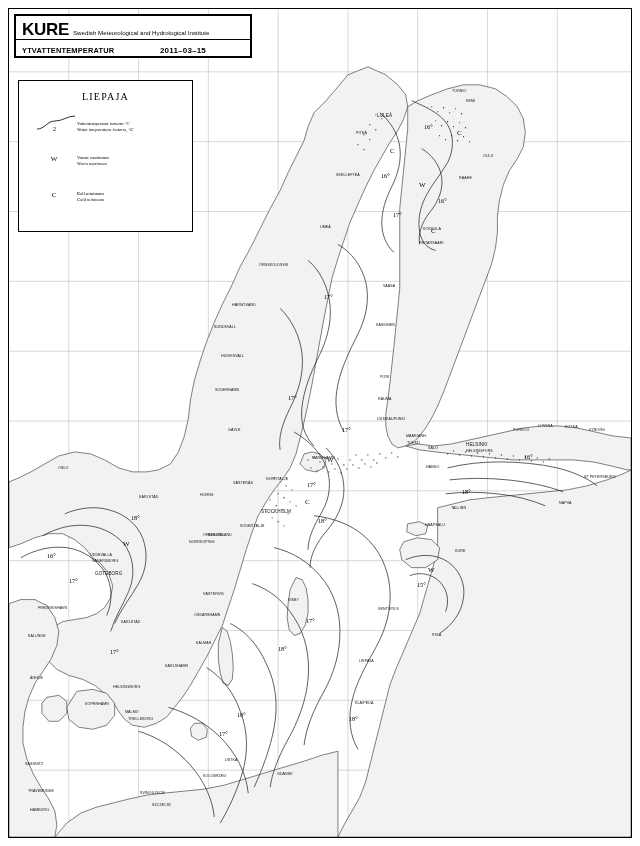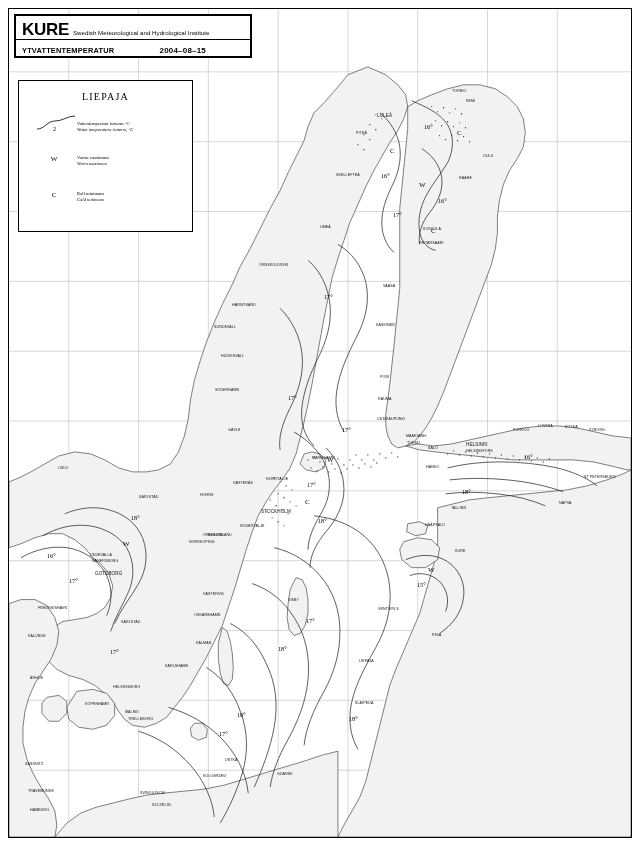--- a/index.html
+++ b/index.html
@@ -546,21 +546,21 @@
   </div>
 
   <div id="title-block">
     <div id="title-row1">
       <span class="smhi-logo">KURE</span>
       <span class="smhi-sub">Swedish Meteorological and Hydrological Institute</span>
     </div>
     <div id="title-div"></div>
     <div id="title-row2">
       <span class="title-param">YTVATTENTEMPERATUR</span>
-      <span class="title-date">2004–08–15</span>
+      <span class="title-date">2011–03–15</span>
     </div>
   </div>
 
   <div id="legend-box">
     <div id="legend-title">LIEPAJA</div>
 
     <div class="legend-row" id="legend-row-isoterm">
       <svg class="legend-sym-svg" width="44" height="20" viewBox="0 0 44 20">
         <path d="M4,16 C12,16 14,8 22,8 C30,8 34,3 42,3" fill="none" stroke="#000" stroke-width="0.8"></path>
         <text x="20" y="18" font-size="6" font-family="Liberation Serif, serif">2</text>

